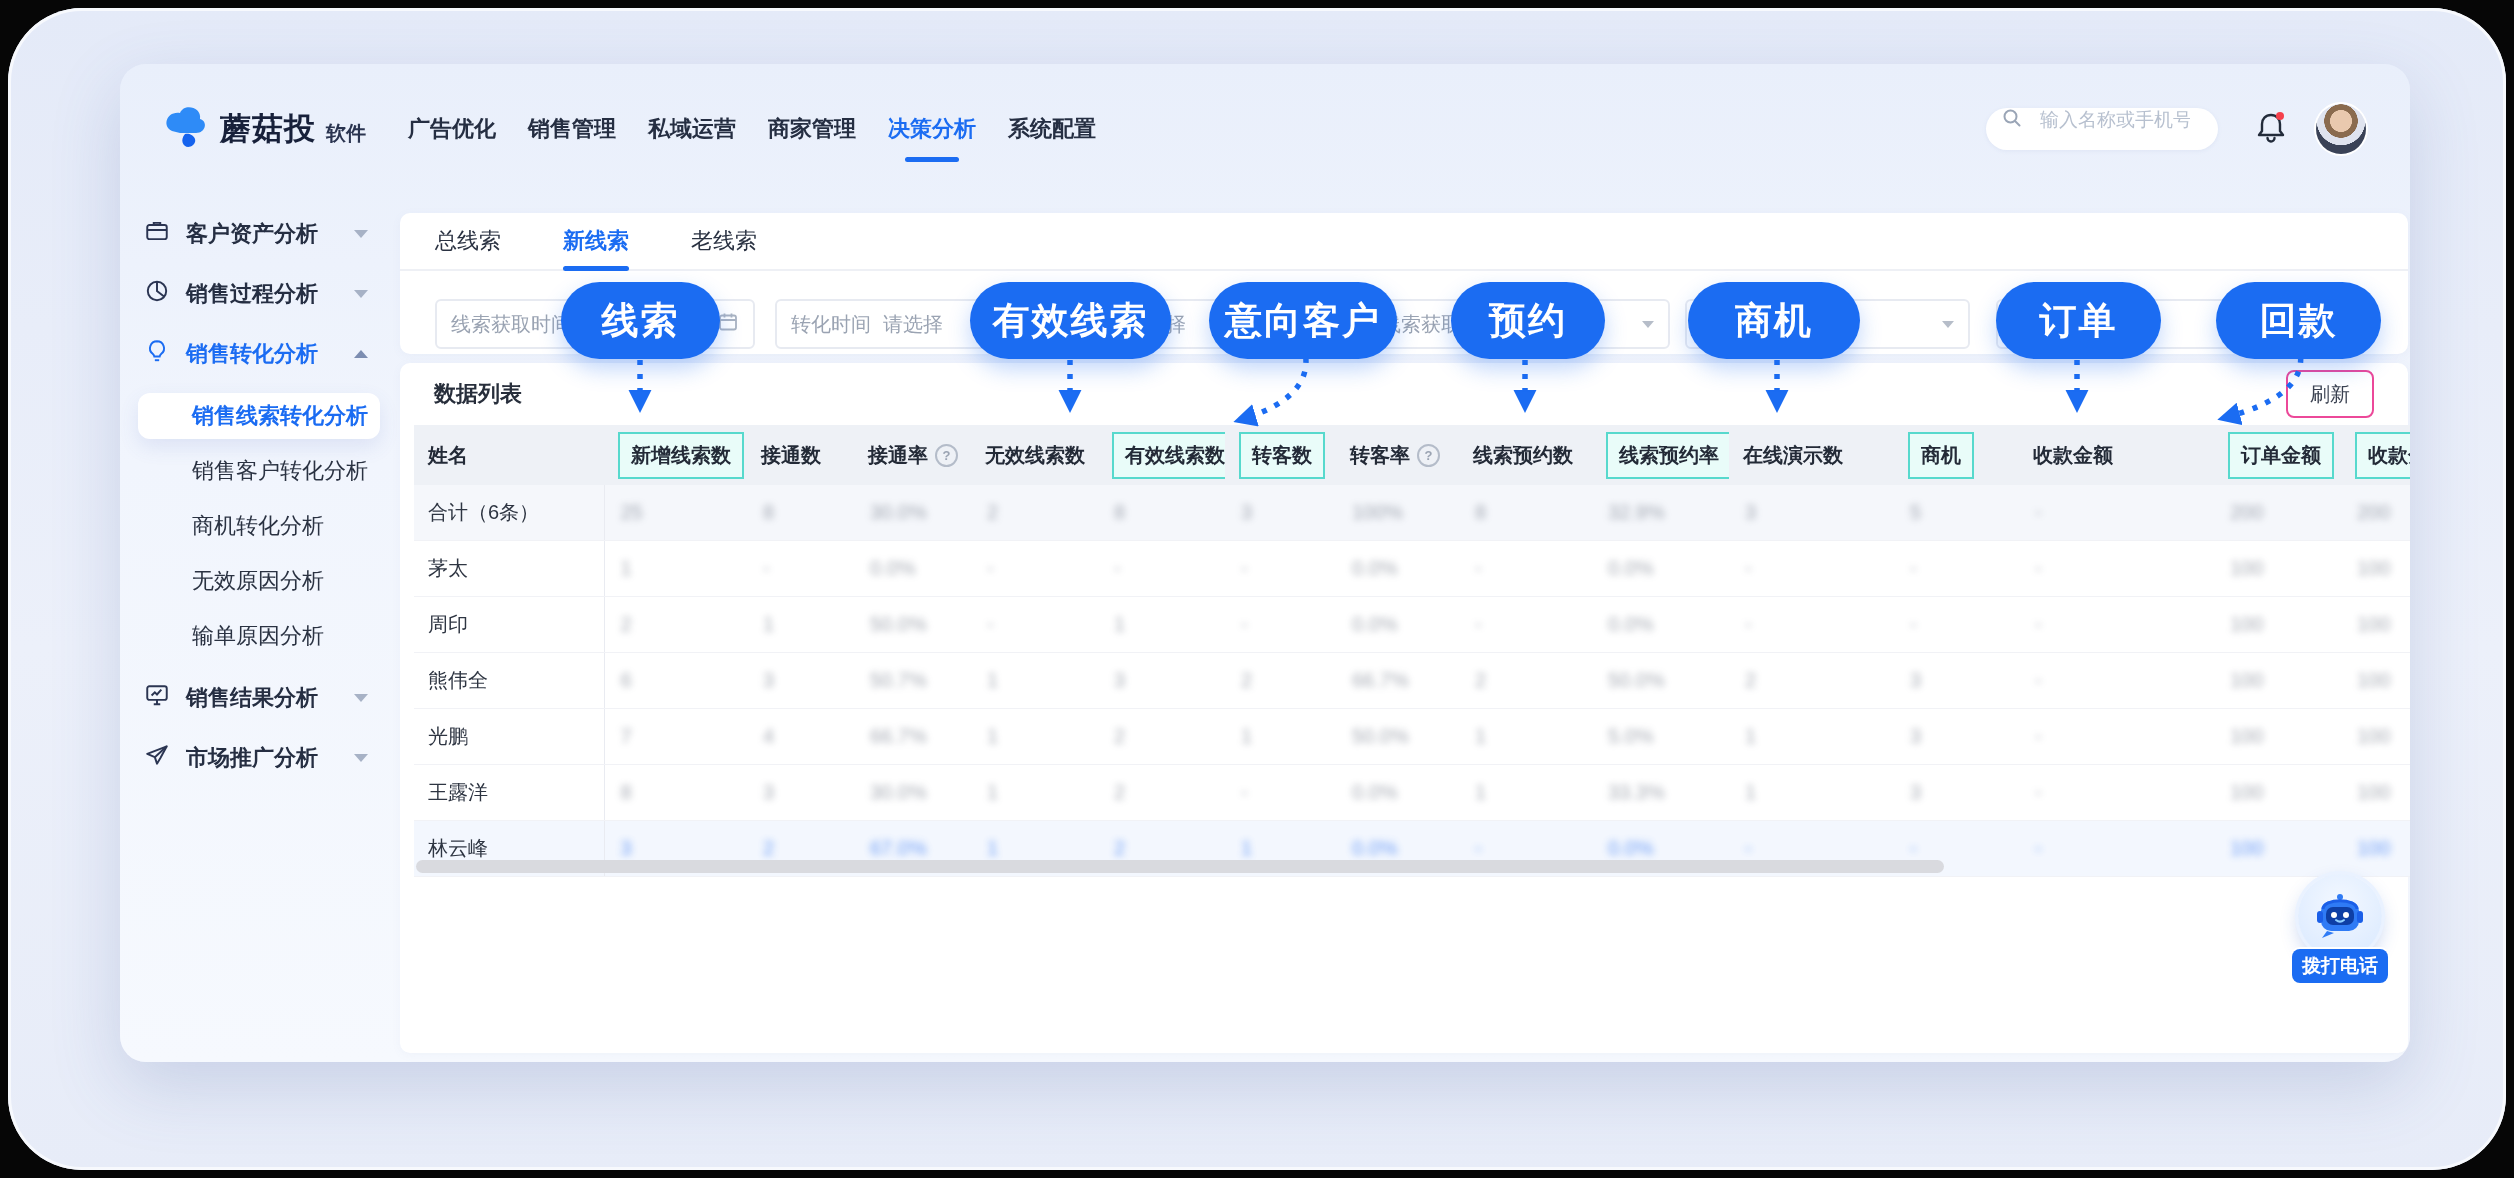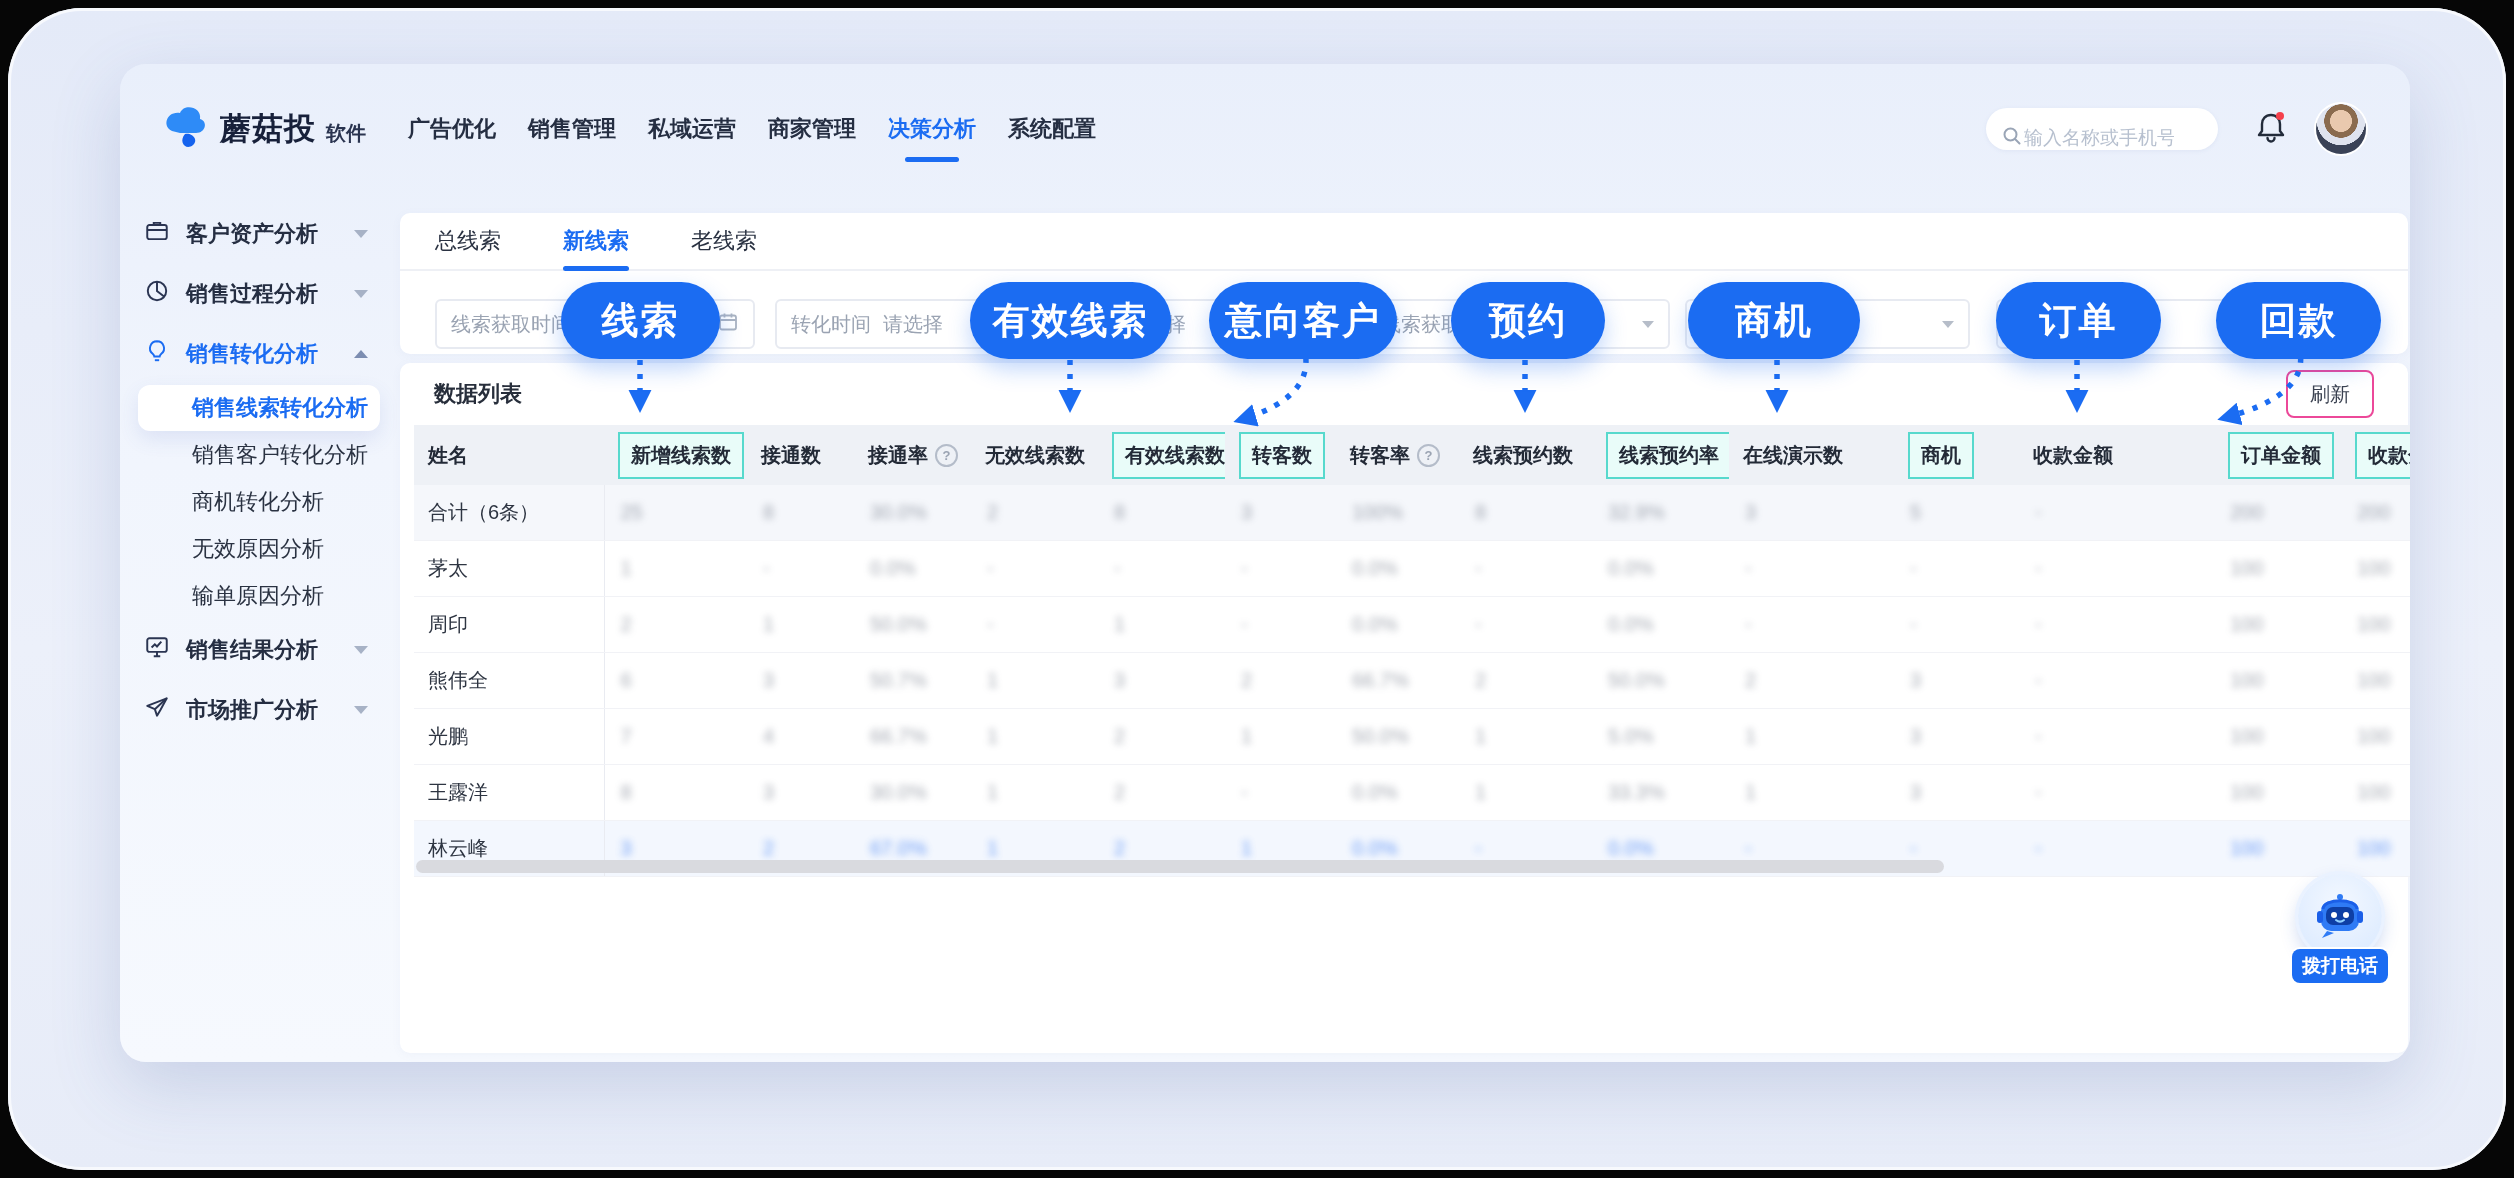--- a/index.html
+++ b/index.html
@@ -11,33 +11,33 @@
   
   .topbar{position:absolute;left:0;top:0;right:0;height:130px;display:flex;align-items:center;padding:0 44px 0 38px;box-sizing:border-box}
   .logo{display:flex;align-items:center;gap:10px}
   .logo .bname{font-size:31px;font-weight:800;color:#17203a;letter-spacing:1px}
   .logo .bsuffix{font-size:20px;font-weight:600;color:#2a3450;margin-top:8px}
   .nav{display:flex;gap:32px;margin-left:42px}
   .nav-item{position:relative;font-size:22px;font-weight:600;color:#252e42;cursor:pointer}
   .nav-item .bar{position:absolute;left:50%;transform:translateX(-50%);bottom:-18px;width:54px;height:5px;border-radius:3px;background:#1b6cf2;display:none}
   .nav-item.active{color:#1b6cf2}
   .nav-item.active .bar{display:block}
-  .search{margin-left:auto;width:200px;height:42px;border-radius:21px;background:#fff;display:flex;align-items:flex-end;padding:0 16px;gap:0;box-shadow:0 1px 4px rgba(120,140,190,.10)}
+  .search{margin-left:auto;width:200px;height:42px;border-radius:21px;background:#fff;display:flex;align-items:flex-start;padding:0 16px;gap:16px;box-shadow:0 1px 4px rgba(120,140,190,.10)}
   .search input{border:none;outline:none;background:transparent;font-size:19px;color:#333a49;width:150px;font-family:inherit}
   .search input::placeholder{color:#b7c0cf}
   .bellwrap{margin-left:38px;position:relative;cursor:pointer}
   .avatar{margin-left:30px;width:50px;height:50px;border-radius:50%;cursor:pointer;
           background:radial-gradient(circle at 50% 34%,#e9c9ae 0 26%,#8a6b4e 27% 40%,#dfe3ee 41% 58%,#3a4256 59% 100%);box-shadow:0 0 0 2px #fff}
   
   .sidebar{position:absolute;left:0;top:130px;bottom:0;width:278px;padding-top:10px;box-sizing:border-box}
   .sgroup{display:flex;align-items:center;height:60px;padding-left:24px;gap:16px;font-size:22px;font-weight:600;color:#252e42;cursor:pointer}
   .sgroup.active{color:#1b6cf2}
   .chev{width:0;height:0;border-left:7px solid transparent;border-right:7px solid transparent;border-top:8px solid #a7b2c6;margin-left:auto;margin-right:30px}
   .chev.up{border-top:none;border-bottom:8px solid #7c8db1}
-  .ssub{display:flex;align-items:center;height:46px;margin:1px 18px;padding-left:54px;font-size:22px;color:#2a3242;border-radius:12px;cursor:pointer}
+  .ssub{display:flex;align-items:center;height:46px;margin:9px 18px;padding-left:54px;font-size:22px;color:#2a3242;border-radius:12px;cursor:pointer}
   .ssub.active{background:#fff;color:#1b6cf2;font-weight:700;box-shadow:0 8px 20px rgba(70,100,190,.12)}
   
   .content{position:absolute;left:278px;top:130px;right:0;bottom:0;background:transparent}
   .card{position:absolute;background:#fff;border-radius:10px;box-shadow:0 2px 10px rgba(120,140,190,.06)}
   .tabs-card{left:2px;top:19px;width:2008px;height:141px}
   .tabs{display:flex;gap:62px;padding-left:35px;height:56px;align-items:center;border-bottom:2px solid #eef0f5}
   .tab{position:relative;height:100%;display:flex;align-items:center;font-size:22px;color:#2a3242;cursor:pointer}
   .tab .bar{display:none;position:absolute;bottom:-2px;left:50%;transform:translateX(-50%);width:66px;height:5px;border-radius:3px;background:#1b6cf2}
   .tab.active{color:#1b6cf2;font-weight:700}
   .tab.active .bar{display:block}

